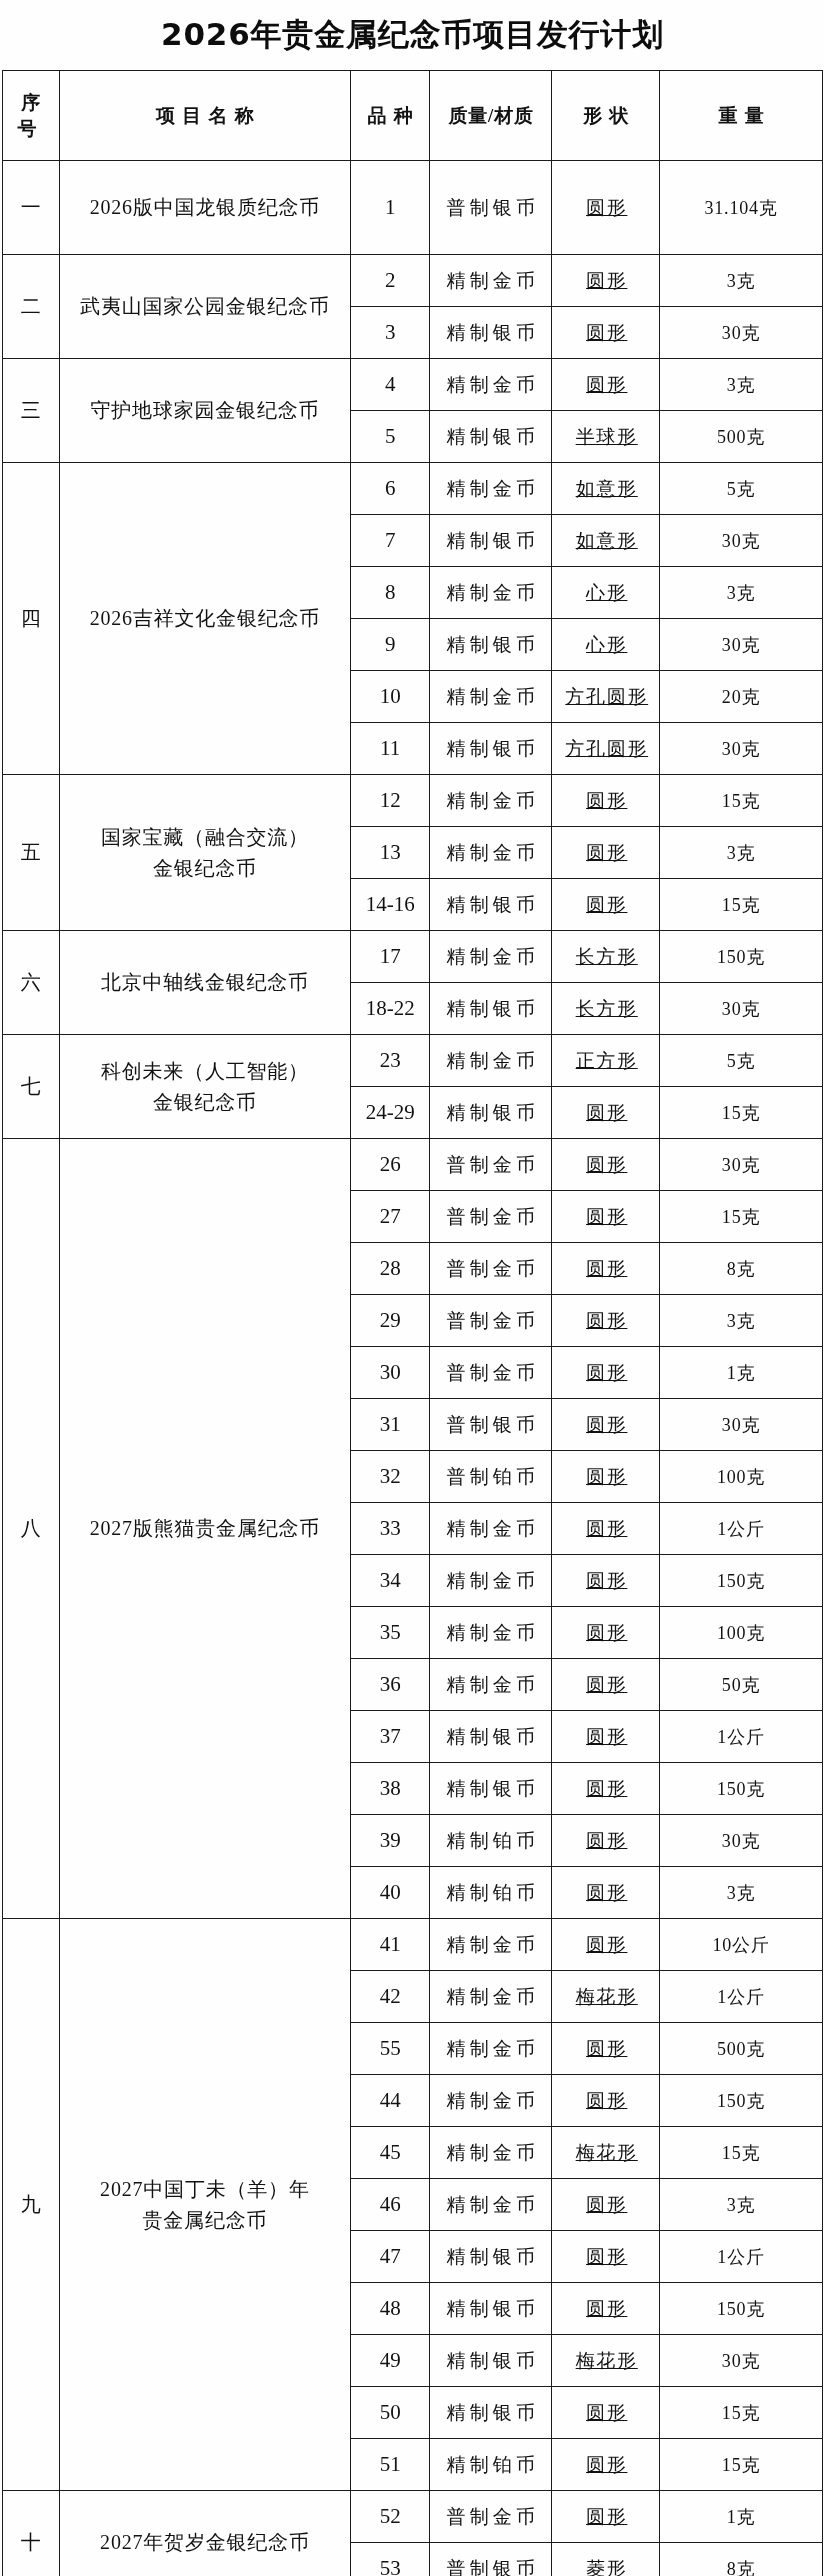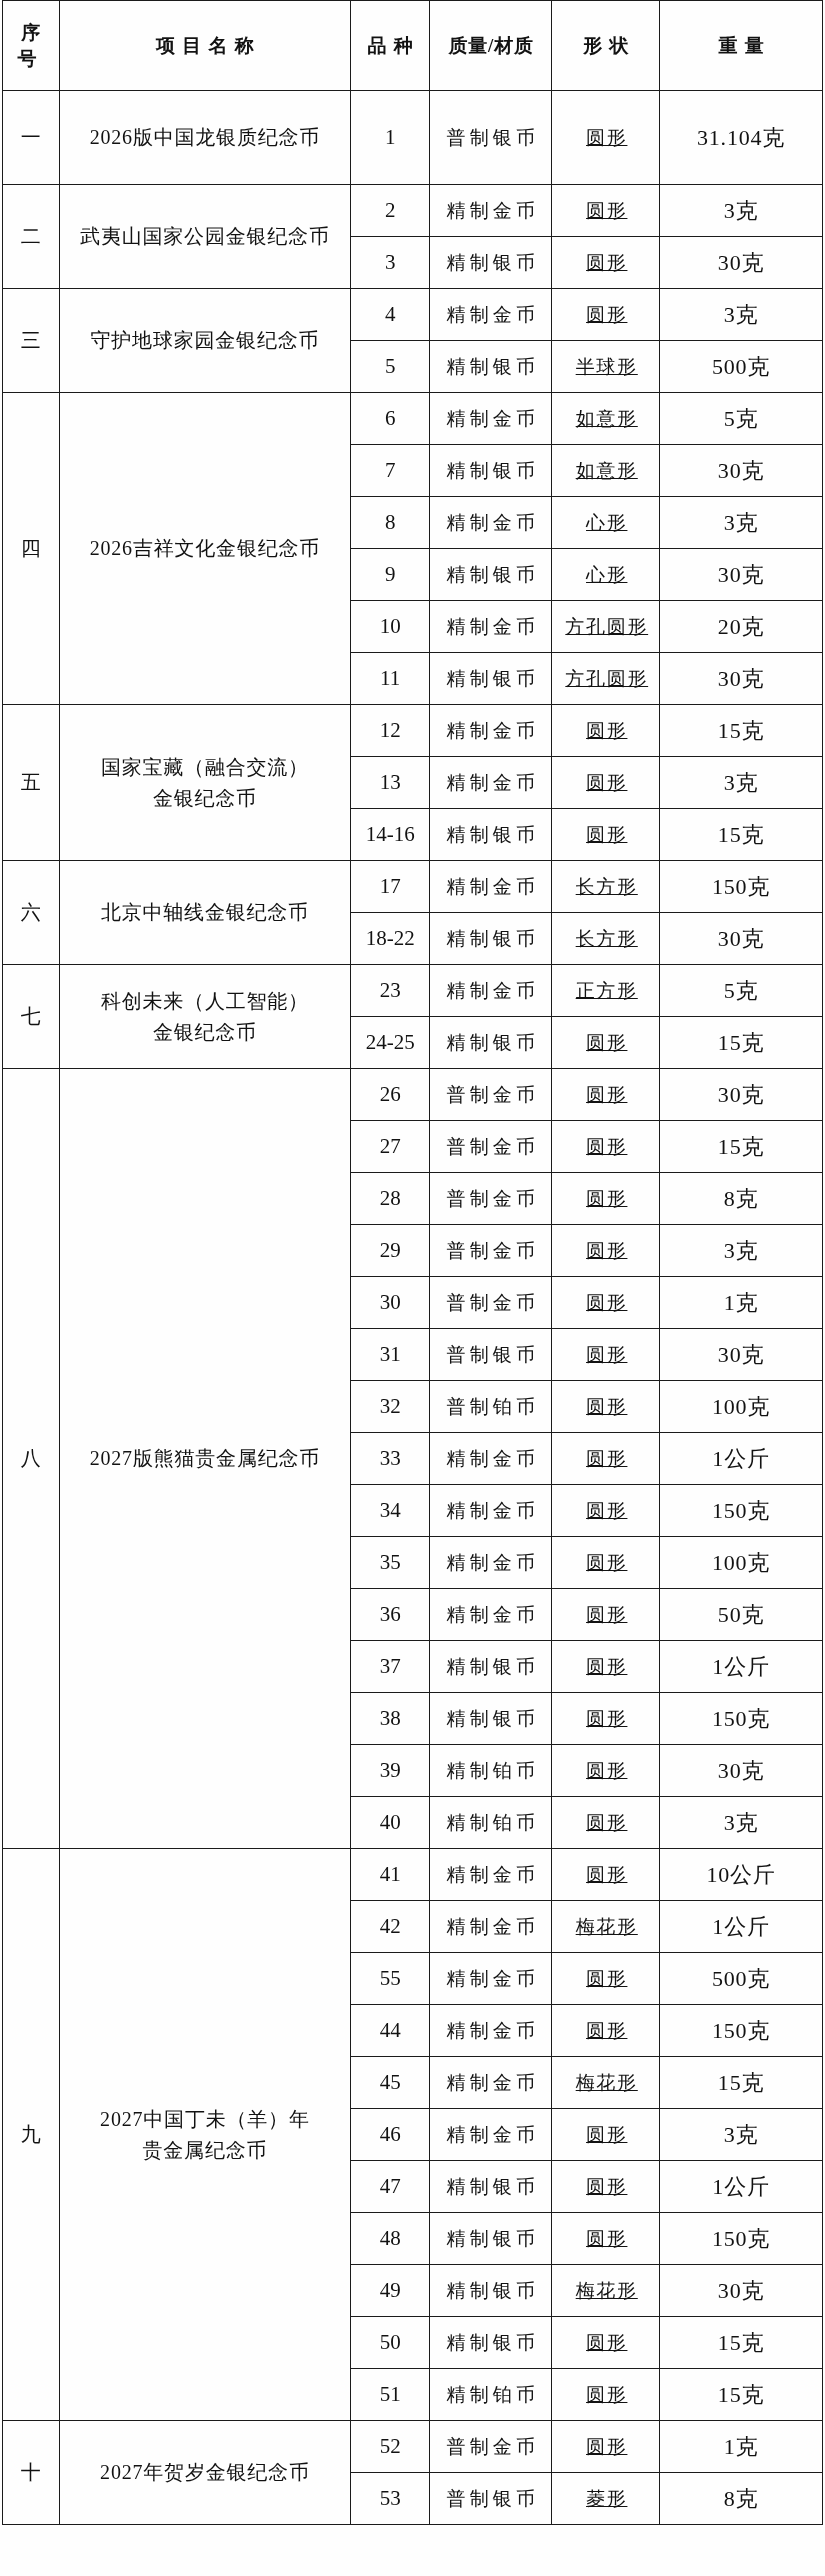--- a/index.html
+++ b/index.html
@@ -57,26 +57,27 @@
   td.c-serial{font-size:20px;}
   td.c-name{
     font-size:20px;
     letter-spacing:0.8px;
     white-space:pre-line;
     line-height:1.55;
   }
   td.c-variety{font-size:21px;}
   td.c-material{font-size:19px;letter-spacing:4.2px;text-indent:4.2px;text-align:center;}
   td.c-shape{font-size:19px;letter-spacing:1.7px;text-indent:1.7px;text-decoration:underline;}
-  td.c-weight{font-size:22px;letter-spacing:0.8px;}
+  td.c-weight{font-size:18px;letter-spacing:0.8px;}
 </style>
 </head>
 <body>
 
 <div class="page">
+  <h1 class="title">2026年贵金属纪念币项目发行计划</h1>
 
   <table class="plan">
     <colgroup>
       <col style="width:57px">
       <col style="width:291px">
       <col style="width:79px">
       <col style="width:122px">
       <col style="width:108px">
       <col style="width:162px">
     </colgroup>
@@ -203,21 +204,21 @@
         <tr>
           <td class="c-serial" rowspan="2">七</td>
           <td class="c-name" rowspan="2">科创未来（人工智能）
 金银纪念币</td>
           <td class="c-variety">23</td>
           <td class="c-material">精制金币</td>
           <td class="c-shape">正方形</td>
           <td class="c-weight">5克</td>
         </tr>
         <tr>
-          <td class="c-variety">24-25</td>
+          <td class="c-variety">24-29</td>
           <td class="c-material">精制银币</td>
           <td class="c-shape">圆形</td>
           <td class="c-weight">15克</td>
         </tr>
         <tr>
           <td class="c-serial" rowspan="15">八</td>
           <td class="c-name" rowspan="15">2027版熊猫贵金属纪念币</td>
           <td class="c-variety">26</td>
           <td class="c-material">普制金币</td>
           <td class="c-shape">圆形</td>

